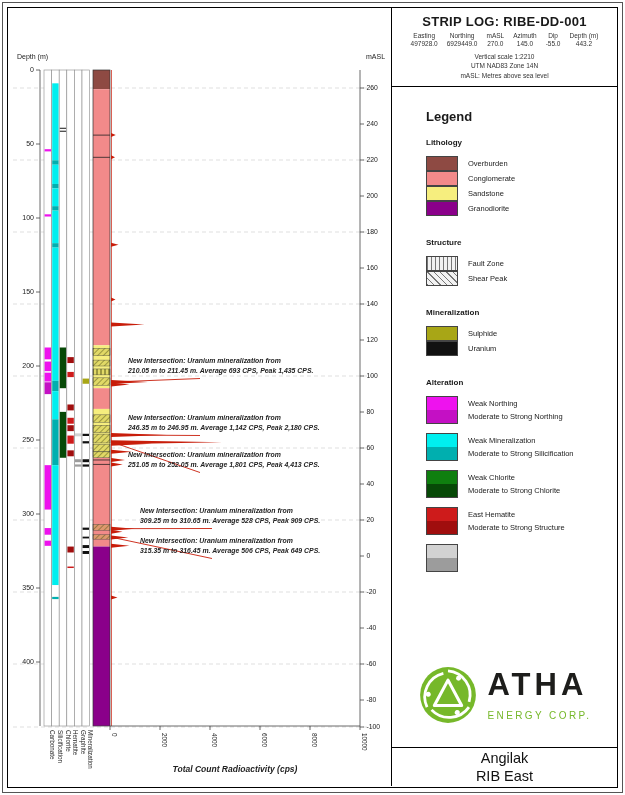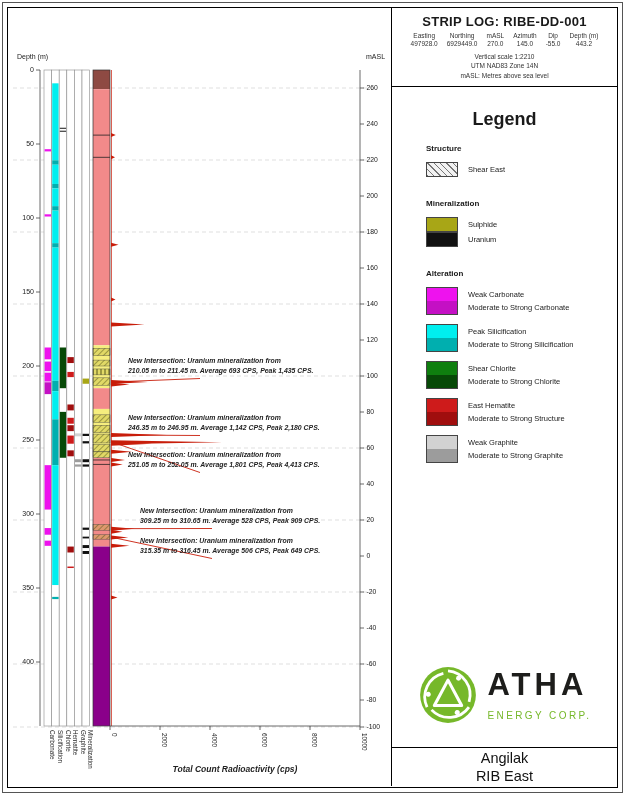--- a/index.html
+++ b/index.html
@@ -14,21 +14,21 @@
          display:flex;flex-direction:column;background:#fff;}
   .hdr{border-bottom:1px solid #000;padding:6px 2px 6px;text-align:center;}
   .title{font-size:13px;font-weight:600;letter-spacing:.3px;}
   .meta{display:flex;justify-content:center;gap:9px;margin-top:3px;}
   .meta-col{text-align:center;}
   .meta-label{font-size:6.5px;color:#333;}
   .meta-value{font-size:6.5px;color:#333;margin-top:1px;}
   .notes{margin-top:5px;font-size:6.5px;line-height:1.45;color:#333;}
 
   .legend{flex:1;padding:14px 8px 0 34px;overflow:hidden;}
-  .lg-title{text-align:center;font-size:18px;font-weight:bold;margin:8px 26px 14px 0;}
+  .lg-title{font-size:13px;font-weight:bold;margin:8px 26px 14px 0;}
   .lg-sec-title{font-size:8px;font-weight:bold;margin:22px 0 9px;}
   .lg-sec:first-child .lg-sec-title{margin-top:4px;}
   .lg-row{display:flex;align-items:center;}
   .sw{width:30px;height:13px;border:.5px solid #444;flex:none;}
   .lg-label{font-size:7.5px;margin-left:10px;color:#222;}
   .sw-vertical{background-color:#f2f2f2;background-image:repeating-linear-gradient(90deg,#777 0,#777 1px,transparent 1px,transparent 4px);}
   .sw-diagonal{background-color:#f2f2f2;background-image:repeating-linear-gradient(45deg,#777 0,#777 1px,transparent 1px,transparent 4.5px);}
   .lg-dual{display:flex;align-items:center;margin-bottom:9px;}
   .sw2{width:30px;height:26px;border:.5px solid #444;flex:none;display:flex;flex-direction:column;}
   .sw2 div{flex:1;}
@@ -307,24 +307,47 @@
           <div>Vertical scale 1:2210</div>
           <div>UTM NAD83 Zone 14N</div>
           <div>mASL: Metres above sea level</div>
         </div>
     </header>
 
     <section class="legend">
       <div class="lg-title">Legend</div>
       <div id="lg-sections">
           <div class="lg-sec">
+            <div class="lg-sec-title">Lithology</div>
+            <div class="lg-row">
+              <div class="sw" style="background: rgb(142, 74, 67);"></div>
+              <div class="lg-label">Overburden</div>
+            </div>
+            <div class="lg-row">
+              <div class="sw" style="background: rgb(242, 138, 138);"></div>
+              <div class="lg-label">Conglomerate</div>
+            </div>
+            <div class="lg-row">
+              <div class="sw" style="background: rgb(246, 238, 126);"></div>
+              <div class="lg-label">Sandstone</div>
+            </div>
+            <div class="lg-row">
+              <div class="sw" style="background: rgb(138, 0, 138);"></div>
+              <div class="lg-label">Granodiorite</div>
+            </div>
+          </div>
+          <div class="lg-sec">
             <div class="lg-sec-title">Structure</div>
             <div class="lg-row">
+              <div class="sw sw-vertical"></div>
+              <div class="lg-label">Fault Zone</div>
+            </div>
+            <div class="lg-row">
               <div class="sw sw-diagonal"></div>
-              <div class="lg-label">Shear East</div>
+              <div class="lg-label">Shear Peak</div>
             </div>
           </div>
           <div class="lg-sec">
             <div class="lg-sec-title">Mineralization</div>
             <div class="lg-row">
               <div class="sw" style="background: rgb(168, 166, 22);"></div>
               <div class="lg-label">Sulphide</div>
             </div>
             <div class="lg-row">
               <div class="sw" style="background: rgb(17, 17, 17);"></div>
@@ -332,62 +355,58 @@
             </div>
           </div>
           <div class="lg-sec">
             <div class="lg-sec-title">Alteration</div>
             <div class="lg-dual">
               <div class="sw2">
                 <div style="background: rgb(238, 18, 238);"></div>
                 <div style="background: rgb(196, 16, 196);"></div>
               </div>
               <div class="lg-dual-labels">
-                <div>Weak Carbonate</div>
-                <div>Moderate to Strong Carbonate</div>
+                <div>Weak Northing</div>
+                <div>Moderate to Strong Northing</div>
               </div>
             </div>
             <div class="lg-dual">
               <div class="sw2">
                 <div style="background: rgb(0, 239, 239);"></div>
                 <div style="background: rgb(0, 175, 175);"></div>
               </div>
               <div class="lg-dual-labels">
-                <div>Peak Silicification</div>
+                <div>Weak Mineralization</div>
                 <div>Moderate to Strong Silicification</div>
               </div>
             </div>
             <div class="lg-dual">
               <div class="sw2">
                 <div style="background: rgb(15, 127, 15);"></div>
                 <div style="background: rgb(7, 73, 7);"></div>
               </div>
               <div class="lg-dual-labels">
-                <div>Shear Chlorite</div>
+                <div>Weak Chlorite</div>
                 <div>Moderate to Strong Chlorite</div>
               </div>
             </div>
             <div class="lg-dual">
               <div class="sw2">
                 <div style="background: rgb(206, 27, 27);"></div>
                 <div style="background: rgb(160, 14, 14);"></div>
               </div>
               <div class="lg-dual-labels">
                 <div>East Hematite</div>
                 <div>Moderate to Strong Structure</div>
               </div>
             </div>
             <div class="lg-dual">
               <div class="sw2">
                 <div style="background: rgb(210, 210, 210);"></div>
                 <div style="background: rgb(156, 156, 156);"></div>
-              </div>
-              <div class="lg-dual-labels">
-                <div>Weak Graphite</div>
-                <div>Moderate to Strong Graphite</div>
               </div>
             </div>
           </div>
         </div>
     </section>
 
     <div class="logo-box">
       <svg id="logo-swirl" viewBox="0 0 100 100" width="62" height="62">
         <circle id="logo-circle" cx="50" cy="50" r="45" fill="#76B82A"></circle>
         <g stroke="#ffffff" stroke-width="4.5" fill="none">

